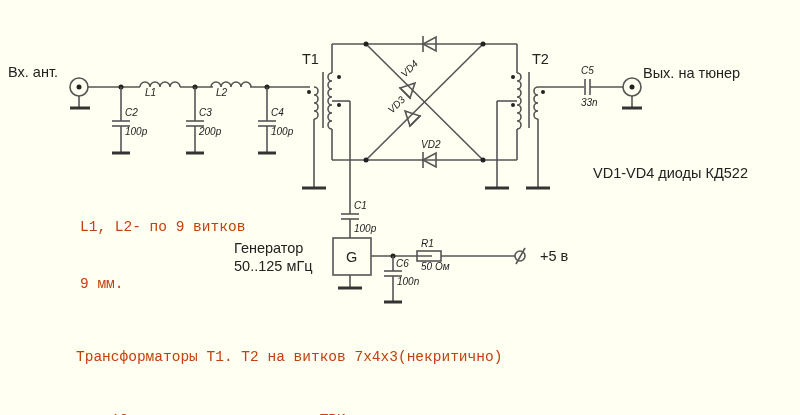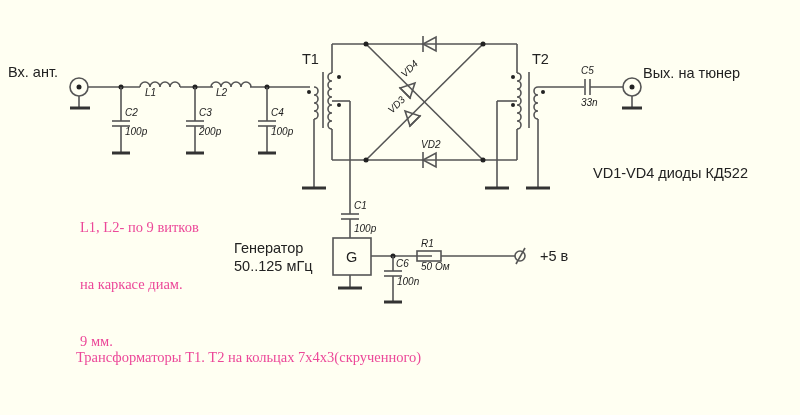--- a/index.html
+++ b/index.html
@@ -3,21 +3,21 @@
 <meta charset="utf-8">
 <style>
   html, body { margin: 0; padding: 0; }
   body { width: 800px; height: 415px; background: #fffff2; overflow: hidden; position: relative; }
   #schem { position: absolute; left: 0; top: 0; }
   .w { stroke: #555; stroke-width: 1.6; fill: none; }
   .gnd { stroke: #333; stroke-width: 3; }
   .dot { fill: #222; }
   .big { font-family: "Liberation Sans", sans-serif; font-size: 14.5px; fill: #222; }
   .lbl { font-family: "Liberation Sans", sans-serif; font-size: 10px; font-style: italic; fill: #222; }
-  .txt { position: absolute; font-family: Liberation Serif, serif; font-size: 14.5px; color: #ec4899; line-height: 19px; white-space: pre; }
+  .txt { position: absolute; font-family: Liberation Mono, monospace; font-size: 14.5px; color: #c2410c; line-height: 19px; white-space: pre; }
 </style>
 </head>
 <body>
 
 <svg id="schem" width="800" height="415">
 
   <g>
     <circle cx="79" cy="87" r="9" class="w"></circle>
     <circle cx="79" cy="87" r="2.5" class="dot"></circle>
     <line x1="79" y1="96" x2="79" y2="108" class="w"></line>
@@ -204,22 +204,21 @@
 
   <g>
     <circle cx="520" cy="256" r="5" class="w"></circle>
     <line x1="516" y1="264" x2="525" y2="248" class="w"></line>
   </g>
   <text x="540" y="261" class="big">+5 в</text>
 </svg>
 
 <div class="txt" style="left:80px; top:180px;">
   <div>L1, L2- по 9 витков</div>
-  <div>на каркасе диам.</div>
   <div>9 мм.</div>
 </div>
 
 <div class="txt" style="left:76px; top:305px; line-height:21px;">
-  <div>Трансформаторы T1. T2 на кольцах 7x4x3(скрученного)</div>
+  <div>Трансформаторы T1. T2 на витков 7x4x3(некритично)</div>
   <div> по 10 витков скрученного в ТРИ жилки провода.</div>
   
   
 </div>
 
 </body></html>

